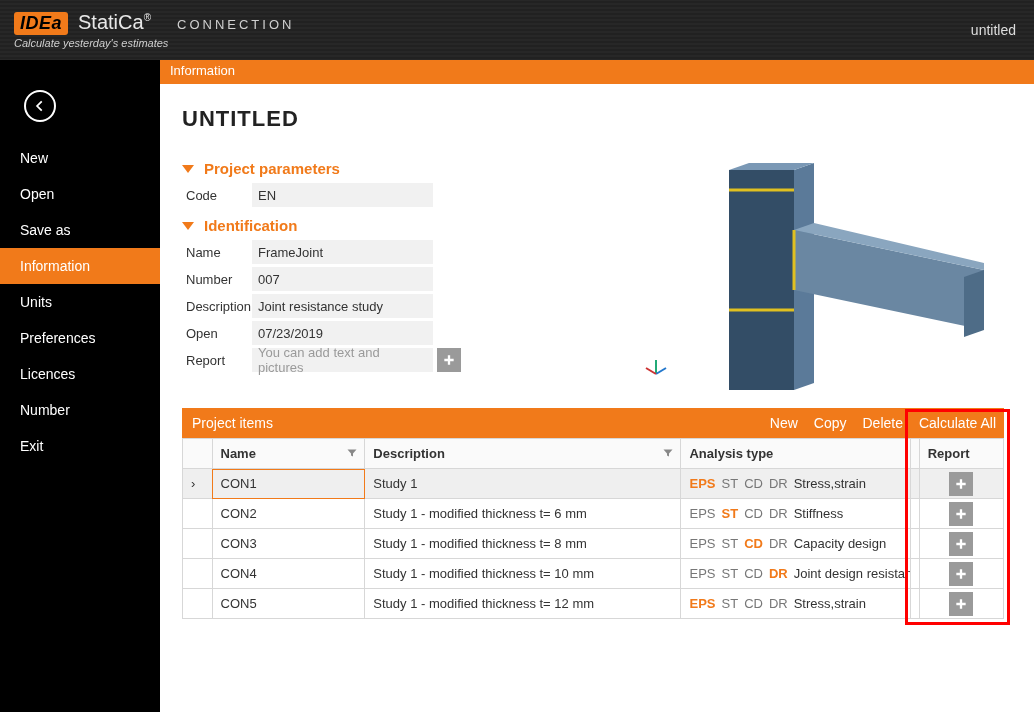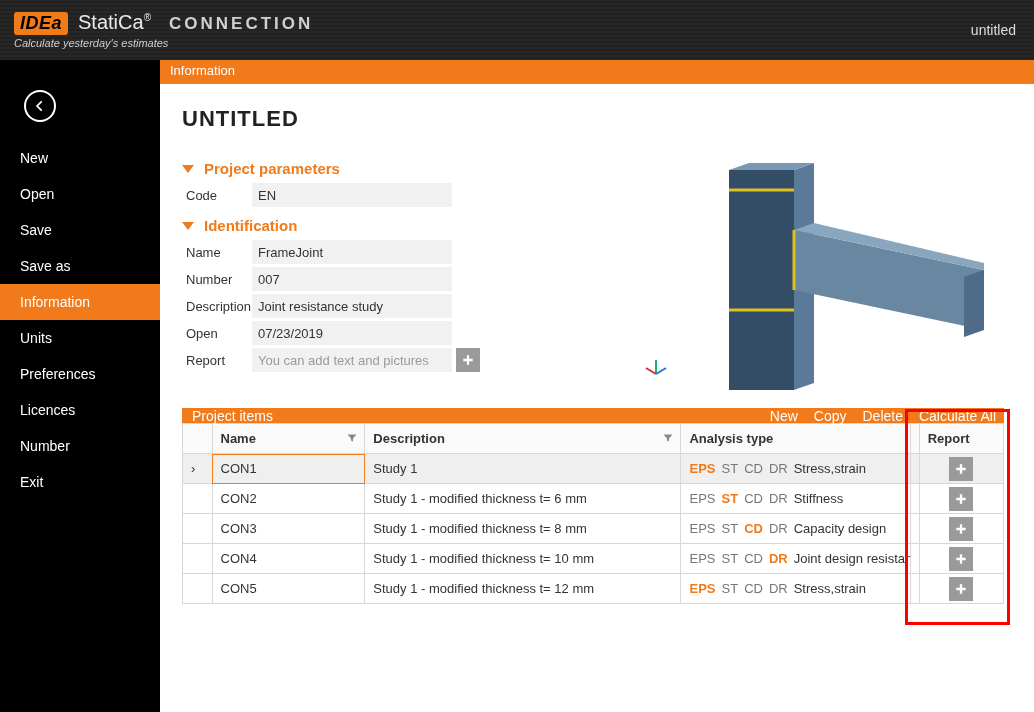--- a/index.html
+++ b/index.html
@@ -21,21 +21,21 @@
   color: #000;
   font-weight: 900;
   font-style: italic;
   padding: 1px 6px;
   border-radius: 3px;
   letter-spacing: 0.5px;
   font-size: 18px;
 }
 .logo-statica { color:#e8e8e8; font-size: 20px; font-weight: 500; }
 .logo-sup { font-size: 10px; vertical-align: super; }
-.logo-conn { color:#d0d0d0; font-size: 17px; font-weight: 700; letter-spacing: 3px; margin-left: 8px; }
+.logo-conn { color:#d0d0d0; font-size: 13px; font-weight: 400; letter-spacing: 3px; margin-left: 16px; }
 .logo-tag { color:#cfcfcf; font-style: italic; font-size: 11px; margin-top: 2px; }
 .topbar-title { margin-left: auto; color:#ddd; font-size: 14px; }
 
 
 .main { display: flex; height: calc(712px - 60px); }
 
 
 .sidebar {
   width: 160px;
   background: #000;
@@ -81,21 +81,21 @@
 .sect-head {
   display: flex; align-items: center; gap: 10px;
   color: #f17a1a; font-size: 15px; font-weight: 700;
   margin-bottom: 6px;
 }
 .tri { width: 0; height: 0; border-left: 6px solid transparent; border-right: 6px solid transparent; border-top: 8px solid #f17a1a; }
 
 .form-row { display:flex; align-items:center; margin: 3px 0; }
 .form-label { width: 70px; font-size: 13px; color:#333; padding-left: 4px;}
 .form-field {
-  width: 200px; height: 24px;
+  width: 181px; height: 24px;
   background: #f1f1f1;
   font-size: 13px;
   padding: 3px 6px;
   color:#333;
   display:flex; align-items:center;
 }
 .form-field.placeholder { color:#9a9a9a; }
 .plus-btn {
   width: 24px; height: 24px; background:#9a9a9a;
   display:flex; align-items:center; justify-content:center;
@@ -103,21 +103,21 @@
 }
 .plus-btn svg { width:14px; height:14px; }
 
 
 .preview { position:relative; width: 340px; height: 230px; }
 .axis { position:absolute; bottom:10px; left:0; font-size:10px; color:#999; }
 
 
 .proj-wrap { margin-top: 18px; position: relative; }
 .proj-header {
-  height: 15px;
+  height: 30px;
   background: #f17a1a;
   color:#fff;
   display:flex; align-items:center;
   font-size:14px;
 }
 .proj-header .ph-title { padding: 0 10px; flex:1; }
 .proj-header .ph-act { padding: 0 8px; cursor:pointer; }
 
 
 .grid { border-collapse: collapse; width:100%; table-layout: fixed; }
@@ -179,21 +179,20 @@
 
   <div class="sidebar">
     <div class="back-btn">
       <svg viewBox="0 0 24 24">
           <path d="M15 4l-8 8 8 8" fill="none" stroke="#fff" stroke-width="3"></path>
         </svg>
     </div>
     <div id="side-items">
         <div class="side-item">New</div>
         <div class="side-item">Open</div>
-        <div class="side-item">Save</div>
         <div class="side-item">Save as</div>
         <div class="side-item active">Information</div>
         <div class="side-item">Units</div>
         <div class="side-item">Preferences</div>
         <div class="side-item">Licences</div>
         <div class="side-item">Number</div>
         <div class="side-item">Exit</div>
       </div>
   </div>
 

